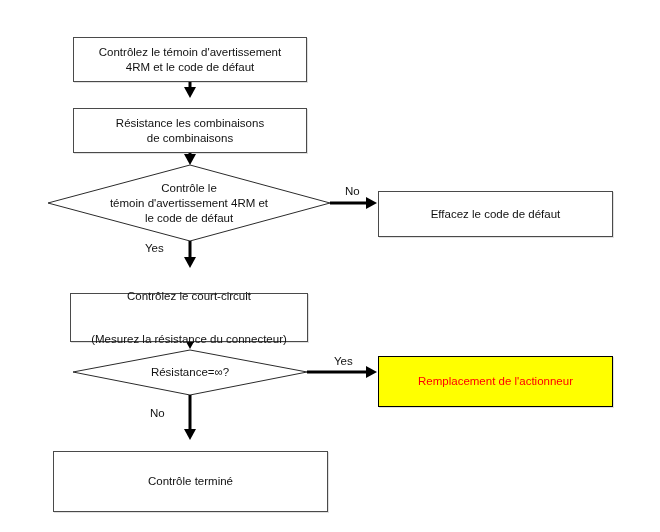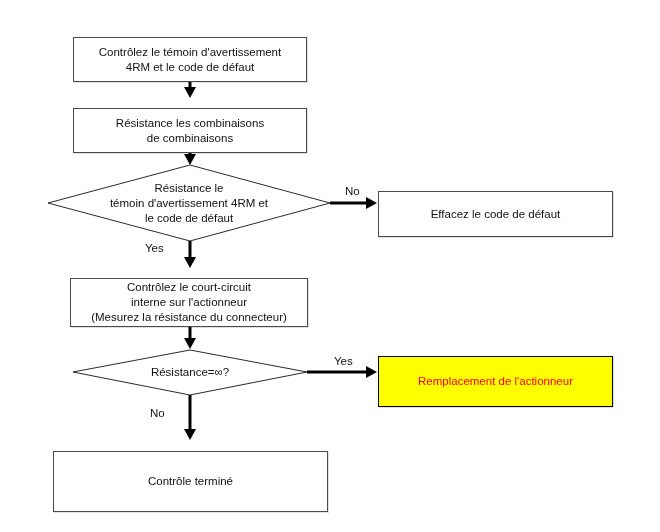--- a/index.html
+++ b/index.html
@@ -51,21 +51,21 @@
   .edge-label {
     position: absolute;
     background: #ffffff;
     padding: 0 1px;
     text-align: right;
   }
   .n-check-warning   { left: 73px;  top: 27px;  width: 234px; height: 45px; }
   .n-check-conn      { left: 73px;  top: 98px;  width: 234px; height: 45px; }
   .d1-label          { left: 48px;  top: 165px; width: 282px; height: 76px; }
   .n-erase           { left: 378px; top: 181px; width: 235px; height: 46px; }
-  .n-short           { left: 70px;  top: 268px; width: 238px; height: 49px; }
+  .n-short           { left: 70px;  top: 283px; width: 238px; height: 49px; gap: 28px; }
   .d2-label          { left: 73px;  top: 350px; width: 234px; height: 45px; }
   .n-replace         { left: 378px; top: 346px; width: 235px; height: 51px;
                        background: #ffff00; color: #ff0000; border: 1px solid #000000; }
   .n-complete        { left: 53px;  top: 441px; width: 275px; height: 61px; }
   .lbl-yes1 { left: 144px; top: 241px; }
   .lbl-no1  { left: 344px; top: 184px; }
   .lbl-yes2 { left: 333px; top: 354px; }
   .lbl-no2  { left: 149px; top: 406px; }
 </style>
 </head>
@@ -113,32 +113,31 @@
     <div>Contrôlez le témoin d'avertissement</div>
     <div>4RM et le code de défaut</div>
   </div>
 
   <div class="node n-check-conn">
     <div>Résistance les combinaisons</div>
     <div>de combinaisons</div>
   </div>
 
   <div class="diamond-label d1-label">
-    <div>Résistance le</div>
+    <div>Contrôle le</div>
     <div>témoin d'avertissement 4RM et</div>
     <div>le code de défaut</div>
   </div>
 
   <div class="node n-erase">
     <div>Effacez le code de défaut</div>
   </div>
 
   <div class="node n-short">
     <div>Contrôlez le court-circuit</div>
-    <div>interne sur l'actionneur</div>
     <div>(Mesurez la résistance du connecteur)</div>
   </div>
 
   <div class="diamond-label d2-label">
     <div>Résistance=∞?</div>
   </div>
 
   <div class="node n-replace">
     <div>Remplacement de l'actionneur</div>
   </div>

